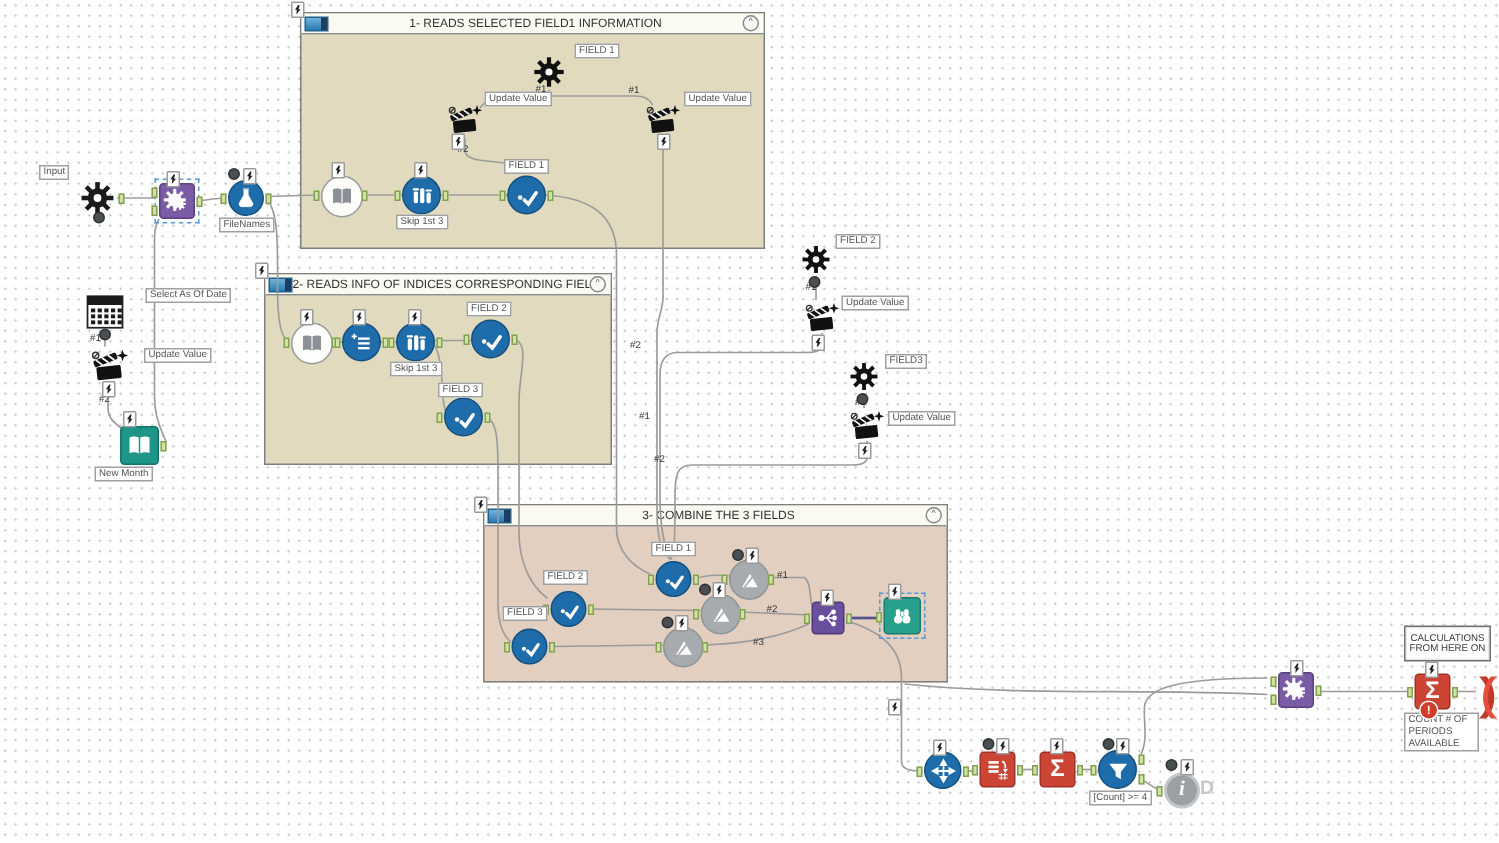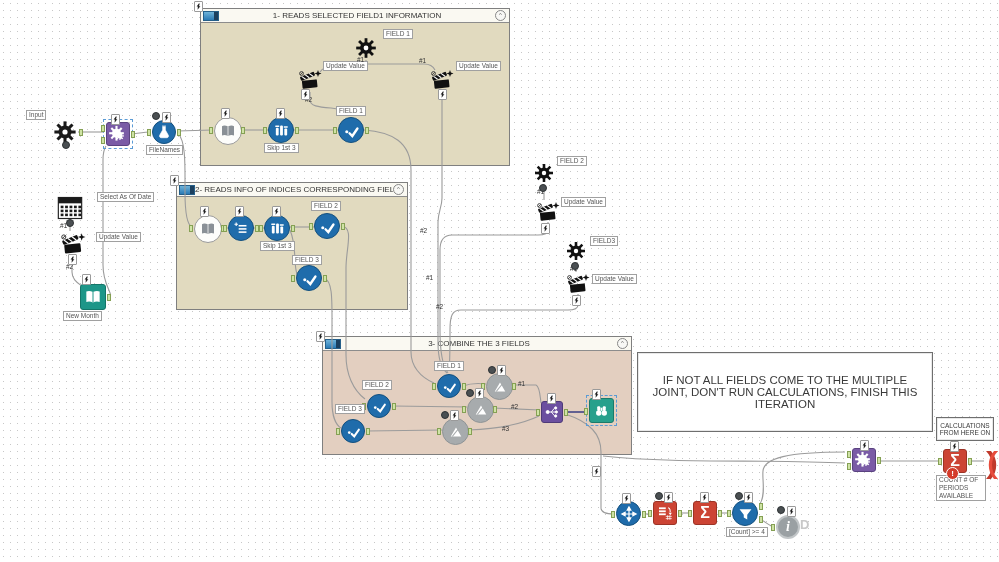--- a/index.html
+++ b/index.html
@@ -91,23 +91,20 @@
       <path d="M644,514 L651,514"></path>
       <path d="M679,513 L692,513"></path>
       <path d="M719,513 L730,513"></path>
       <path d="M760,519 C767,523 770,526 774,527"></path>
       <path d="M878,461 L941,461"></path>
       <path d="M969,461 L984,461"></path>
     </g>
     <path d="M565,412 L584,412" stroke="#54548c" stroke-width="1.8" fill="none"></path>
   </svg>
 
-  <div class="comment" style="left: 637px; top: 352px; width: 296px; height: 80px; font-size: 11.5px;">
-    <span style="padding:6px;">IF NOT ALL FIELDS COME TO THE MULTIPLE JOINT, DON'T RUN CALCULATIONS, FINISH THIS ITERATION</span>
-  </div>
   <div class="comment" style="left: 936px; top: 417px; width: 58px; height: 24px; font-size: 6.5px;">
     <span style="padding:1px;">CALCULATIONS FROM HERE ON</span>
   </div>
 
 <div class="tool" style="left: 52px; top: 119px;">
       <div style="width:26px;height:26px;">
         <svg width="26" height="26" viewBox="0 0 24 24">
           <rect x="10.6" y="2.2" width="2.8" height="6" fill="#1a1a1a" transform="rotate(0 12 12)"></rect>
           <rect x="10.6" y="2.2" width="2.8" height="6" fill="#1a1a1a" transform="rotate(45 12 12)"></rect>
           <rect x="10.6" y="2.2" width="2.8" height="6" fill="#1a1a1a" transform="rotate(90 12 12)"></rect>

